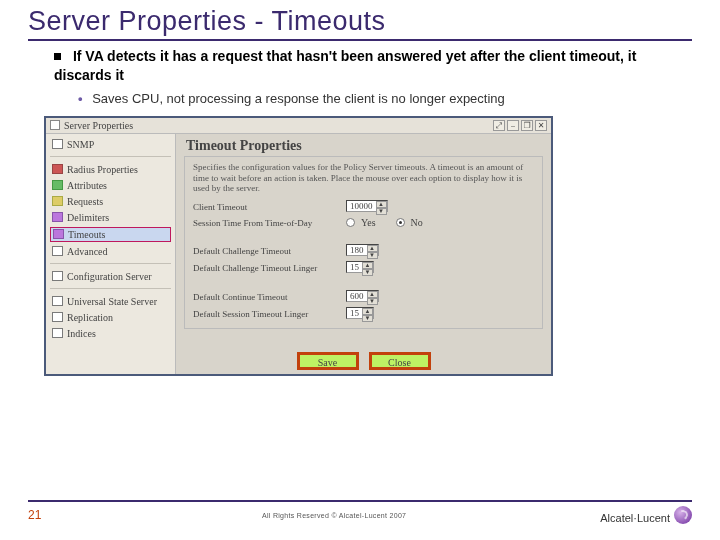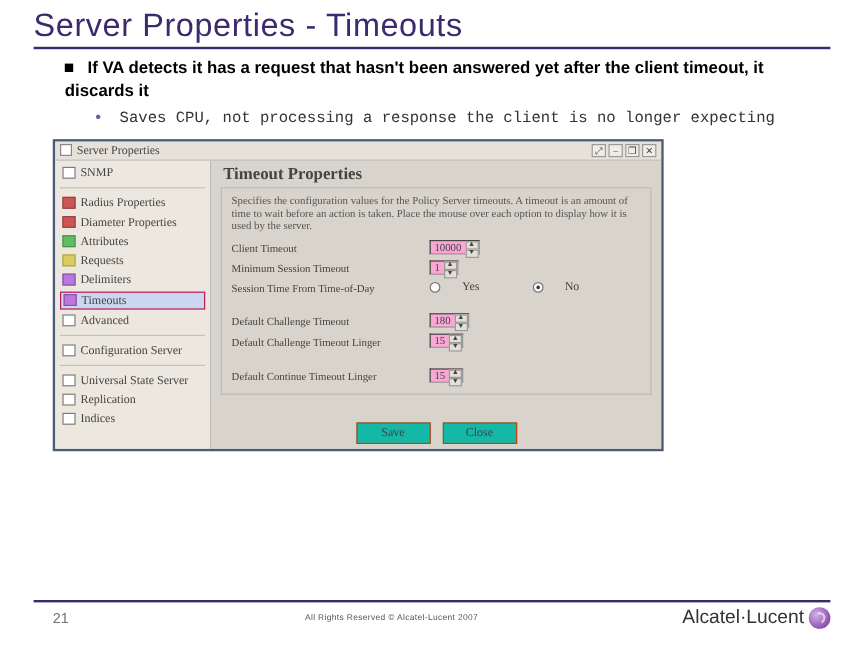--- a/index.html
+++ b/index.html
@@ -12,21 +12,21 @@
   }
   .slide { padding: 6px 28px 0 28px; height: 100%; position: relative; }
   .title-wrap { border-bottom: 2px solid #3b2a6e; padding-bottom: 2px; margin-bottom: 6px; }
   .title { font-size: 27px; color: #3b2a6e; font-weight: 400; letter-spacing: .5px; }
   .b1 { margin: 4px 0 2px 0; }
   .dot { color: #6e5ba7; font-weight: bold; padding-right: 6px; }
   .sq { display: inline-block; width: 7px; height: 7px; background: #000; margin-right: 8px; vertical-align: 1px; }
   .dot2 { color: #6e5ba7; font-weight: bold; padding-right: 6px; }
   .b1-text { font-size: 15px; font-weight: bold; }
   .b2 { margin-left: 26px; font-size: 14px; font-weight: bold; line-height: 1.35; margin-top: 3px; }
-  .b3 { margin-left: 50px; font-size: 13px; color: #333; margin-top: 6px; font-family: Liberation Mono, monospace; }
+  .b3 { margin-left: 50px; font-size: 13px; color: #333; margin-top: 6px; }
   
   .shot {
     margin: 10px 0 0 16px;
     width: 509px; height: 260px;
     background: #d8d4cb;
     border: 2px solid #4b5a7a;
     position: relative;
     font-family: Liberation Serif, serif;
     font-size: 10px;
     color: #444;
@@ -56,43 +56,43 @@
   .sdiv { height: 2px; border-top: 1px solid #c4c0b7; margin: 2px 0; }
   .wmain { flex: 1; background: #d8d4cb; padding: 4px 8px 4px 8px; position: relative; }
   .gtitle { font-weight: bold; font-size: 14px; margin: 0 0 2px 2px; }
   .gbox { border: 1px solid #bbb; border-top: none; position: relative; padding: 6px 8px 8px 8px; }
   .gbox::before {
     content: ""; position: absolute; left: 0; right: 0; top: 0;
     border-top: 1px solid #bbb;
   }
   .desc { font-size: 9px; color: #555; line-height: 1.2; margin-bottom: 6px; }
   .form { display: flex; flex-direction: column; gap: 4px; }
-  .row { display: flex; align-items: center; gap: 15px; }
+  .row { display: flex; align-items: center; gap: 3px; }
   .lbl { width: 150px; font-size: 9px; }
   .inpwrap { position: relative; }
   .inp {
-    width: 170px; height: 15px; background: #f9a8d4; border: 1px inset #999;
+    width: 170px; height: 15px; background: #ffffff; border: 1px inset #999;
     font-size: 9px; padding: 0 14px 0 3px; line-height: 13px;
   }
   .inp.sm { width: 60px; }
   .spin { position: absolute; right: 1px; top: 1px; width: 11px; height: 13px; display: flex; flex-direction: column; }
   .spin span { flex: 1; background: #e2dfd6; border: 1px solid #999; font-size: 6px; line-height: 5px; text-align: center; }
   .radio { width: 9px; height: 9px; border-radius: 50%; border: 1px solid #777; background: #fff; display: inline-block; margin-right: 3px; position: relative; }
   .radio.on::after { content: ""; position: absolute; inset: 2px; background: #333; border-radius: 50%; }
   .rgap { width: 14px; display: inline-block; }
   .gsep { height: 8px; }
   .btnbar { position: absolute; left: 0; right: 0; bottom: 4px; display: flex; justify-content: center; gap: 10px; }
-  .btn { width: 62px; height: 18px; background: #14b8a6; border: 1px solid #c2410c; font-size: 10px; text-align: center; line-height: 16px; }
+  .btn { width: 62px; height: 18px; background: #bef264; border: 3px solid #c2410c; font-size: 10px; text-align: center; line-height: 16px; }
   
   .footer { position: absolute; left: 28px; right: 28px; bottom: 16px; }
   .fline { border-top: 2px solid #3b2a6e; margin-bottom: 4px; }
   .frow { display: flex; align-items: center; font-size: 9px; color: #555; }
-  .pg { font-size: 12px; color: #737373; width: 40px; margin-left: 16px; }
+  .pg { font-size: 12px; color: #c2410c; width: 40px; }
   .cop { flex: 1; text-align: center; font-size: 7px; letter-spacing: .3px; }
-  .brand { display: flex; align-items: flex-start; gap: 4px; font-size: 16px; color: #333; }
+  .brand { display: flex; align-items: flex-end; gap: 4px; font-size: 11px; color: #333; }
   .blogo { width: 18px; height: 18px; border-radius: 50%; background: radial-gradient(circle at 35% 35%, #d6b0e8, #6b2a9c); position: relative; }
   .blogo::after { content: ""; position: absolute; inset: 4px; border: 2px solid rgba(255,255,255,.6); border-radius: 50%; border-left-color: transparent; border-bottom-color: transparent; transform: rotate(20deg); }
 </style>
 </head>
 <body>
 
 <div class="slide">
   <div class="title-wrap">
     <div class="title">Server Properties - Timeouts</div>
   </div>
@@ -127,24 +127,20 @@
         <div class="sitem">
             <span class="sicon"></span>
             <span>SNMP</span>
           </div>
         <div class="sdiv"></div>
         <div class="sitem">
             <span class="sicon red"></span>
             <span>Radius Properties</span>
           </div>
         <div class="sitem">
-            <span class="sicon red"></span>
-            <span>Diameter Properties</span>
-          </div>
-        <div class="sitem">
             <span class="sicon grn"></span>
             <span>Attributes</span>
           </div>
         <div class="sitem">
             <span class="sicon yel"></span>
             <span>Requests</span>
           </div>
         <div class="sitem">
             <span class="sicon pur"></span>
             <span>Delimiters</span>
@@ -179,30 +175,20 @@
 
       <div class="wmain">
         <div class="gtitle">Timeout Properties</div>
         <div class="gbox">
           <div class="desc">Specifies the configuration values for the Policy Server timeouts. A timeout is an amount of time to wait before an action is taken. Place the mouse over each option to display how it is used by the server.</div>
           <div class="form">
             <div class="row">
               <span class="lbl">Client Timeout</span>
               <span class="inpwrap">
                 <span class="inp">10000</span>
-                <span class="spin">
-                    <span>▲</span>
-                    <span>▼</span>
-                  </span>
-              </span>
-            </div>
-            <div class="row">
-              <span class="lbl">Minimum Session Timeout</span>
-              <span class="inpwrap">
-                <span class="inp">1</span>
                 <span class="spin">
                     <span>▲</span>
                     <span>▼</span>
                   </span>
               </span>
             </div>
             <div class="row">
               <span class="lbl">Session Time From Time-of-Day</span>
               <span class="radio"></span>
               <span>Yes</span>
@@ -226,21 +212,31 @@
               <span class="inpwrap">
                 <span class="inp">15</span>
                 <span class="spin">
                     <span>▲</span>
                     <span>▼</span>
                   </span>
               </span>
             </div>
             <div class="gsep"></div>
             <div class="row">
-              <span class="lbl">Default Continue Timeout Linger</span>
+              <span class="lbl">Default Continue Timeout</span>
+              <span class="inpwrap">
+                <span class="inp">600</span>
+                <span class="spin">
+                    <span>▲</span>
+                    <span>▼</span>
+                  </span>
+              </span>
+            </div>
+            <div class="row">
+              <span class="lbl">Default Session Timeout Linger</span>
               <span class="inpwrap">
                 <span class="inp">15</span>
                 <span class="spin">
                     <span>▲</span>
                     <span>▼</span>
                   </span>
               </span>
             </div>
           </div>
         </div>

